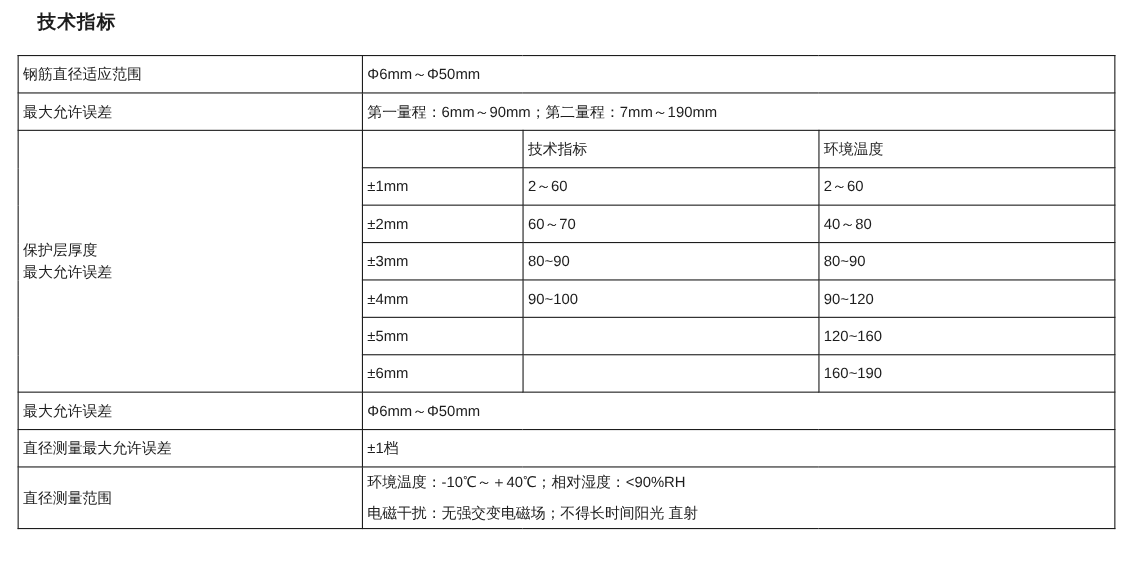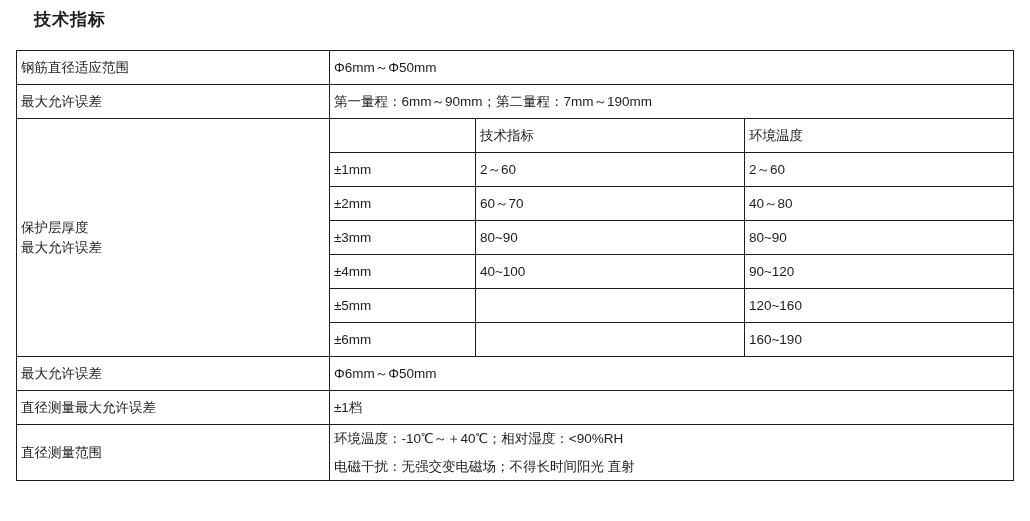--- a/index.html
+++ b/index.html
@@ -115,21 +115,21 @@
         <td>60～70</td>
         <td>40～80</td>
       </tr>
       <tr class="row-h">
         <td>±3mm</td>
         <td>80~90</td>
         <td>80~90</td>
       </tr>
       <tr class="row-h">
         <td>±4mm</td>
-        <td>40~100</td>
+        <td>90~100</td>
         <td>90~120</td>
       </tr>
       <tr class="row-h">
         <td>±5mm</td>
         <td class="empty-cell"></td>
         <td>120~160</td>
       </tr>
       <tr class="row-h">
         <td>±6mm</td>
         <td class="empty-cell"></td>

